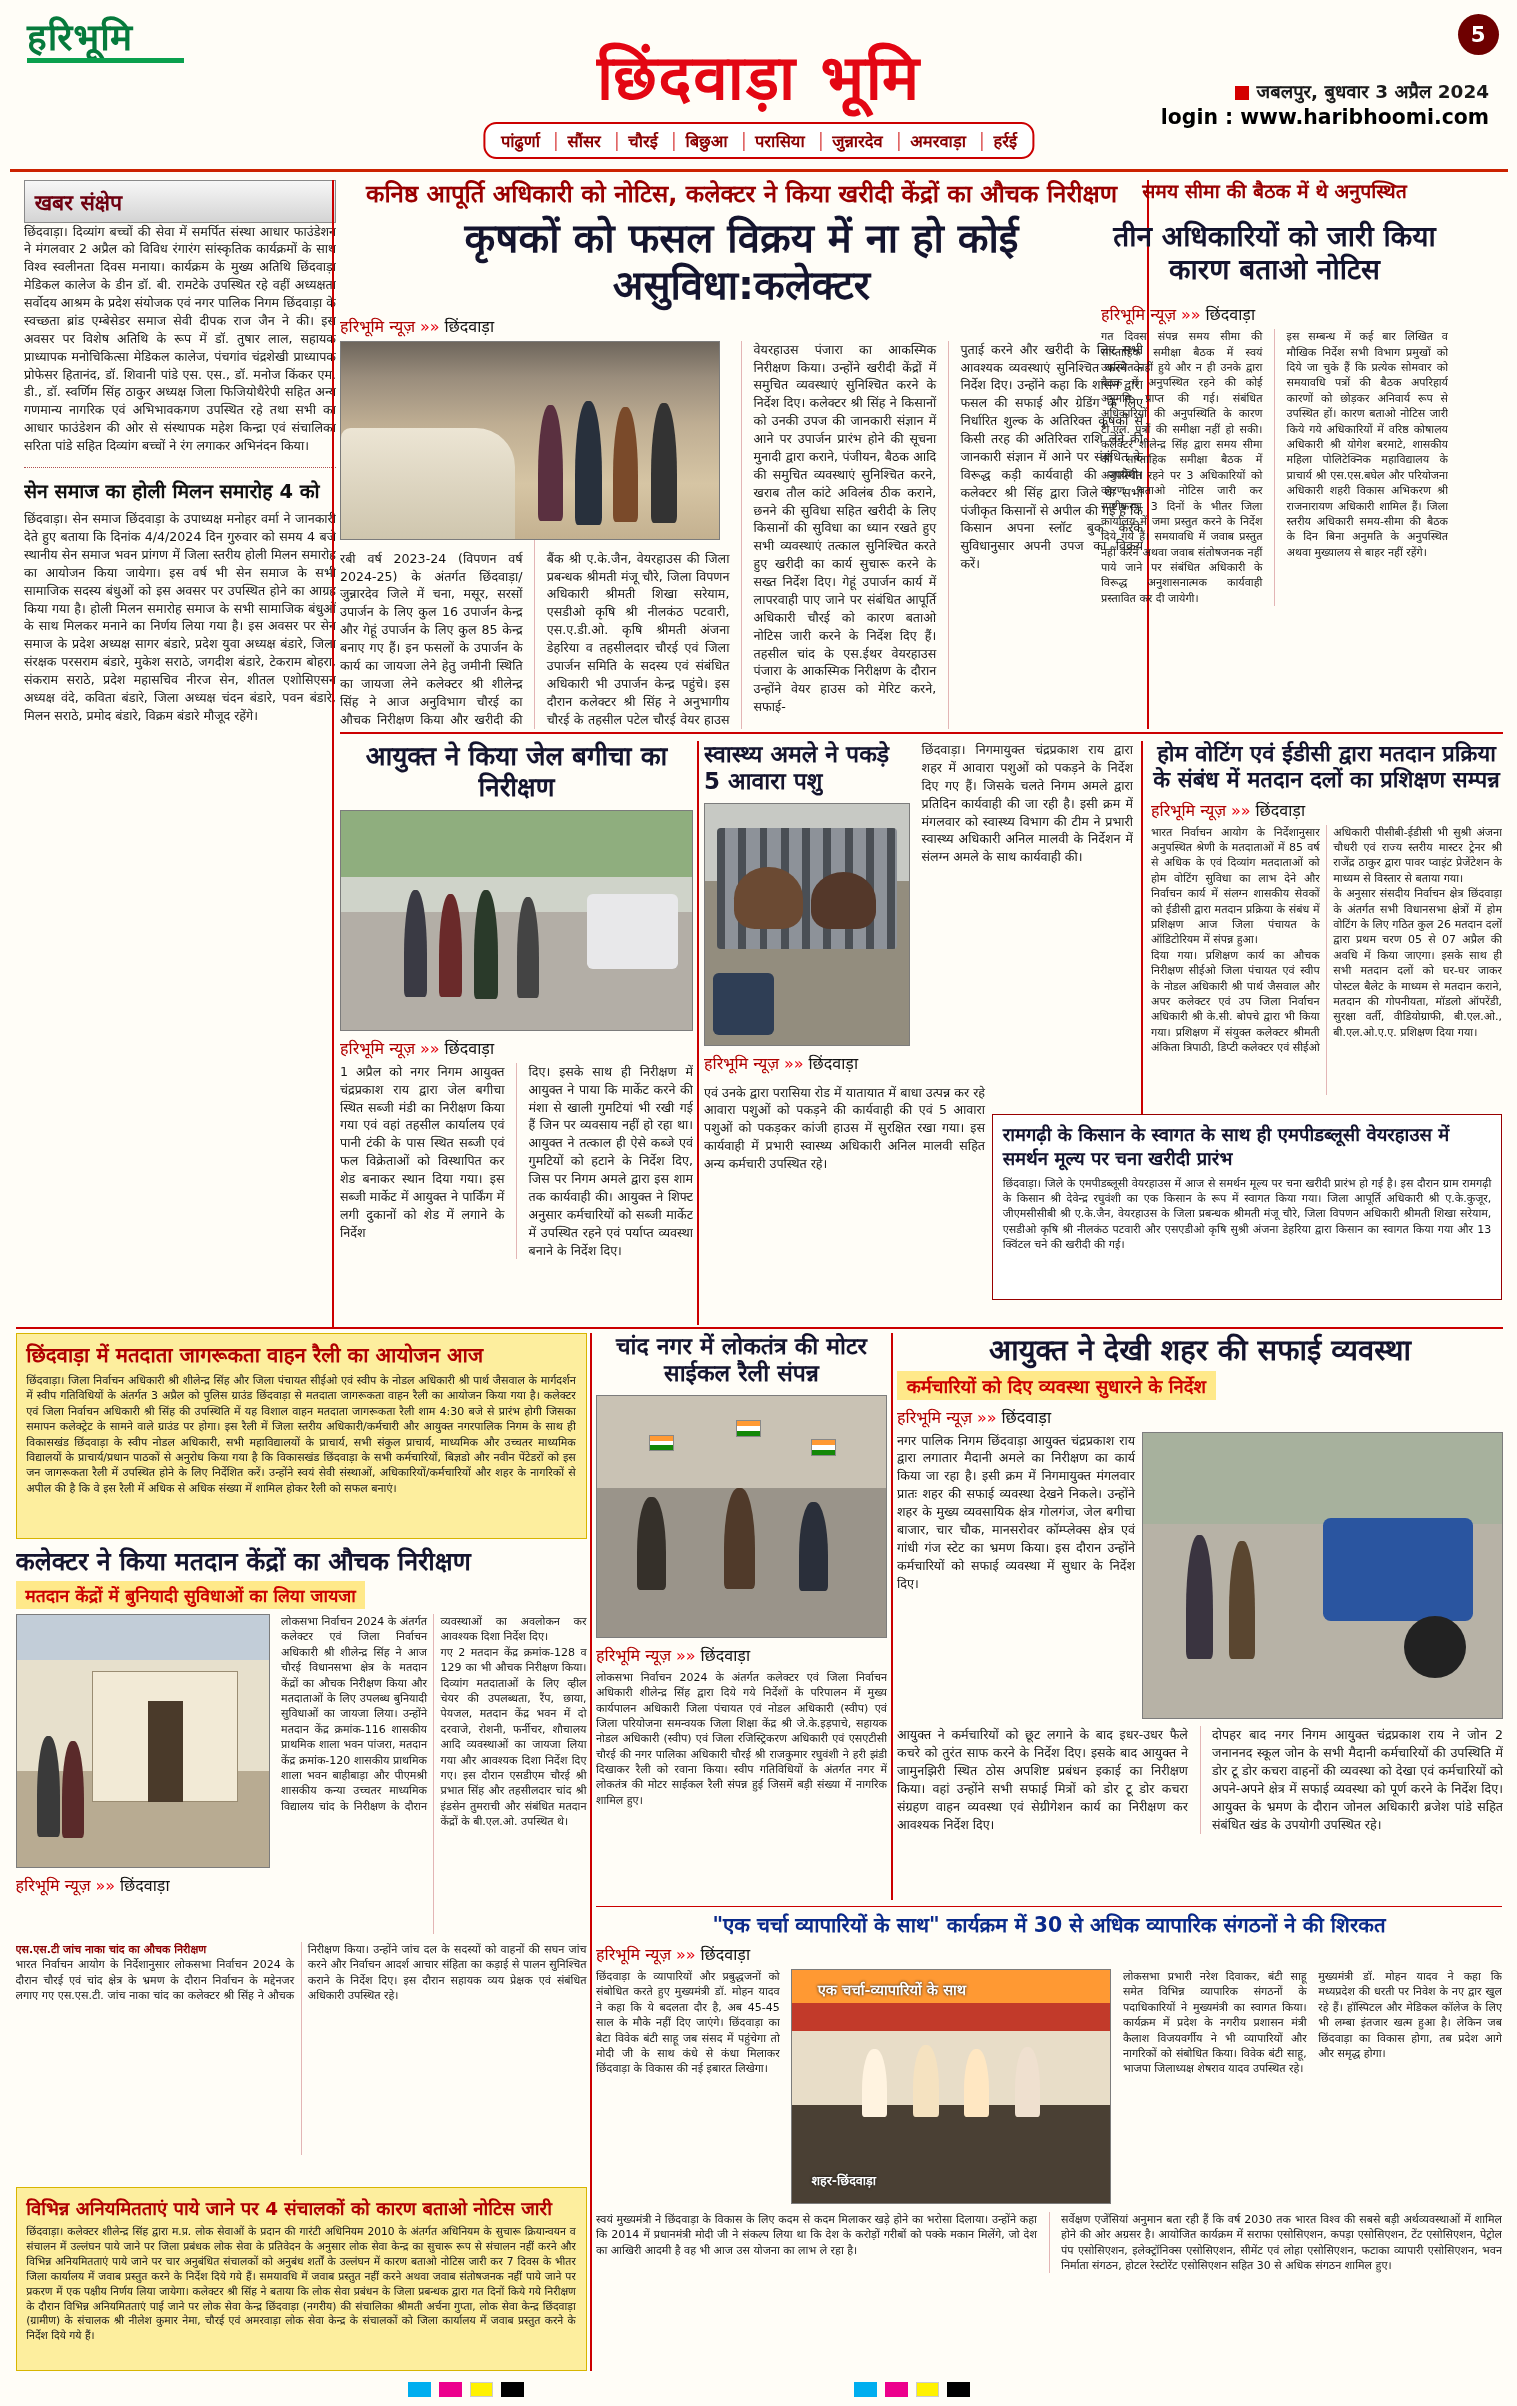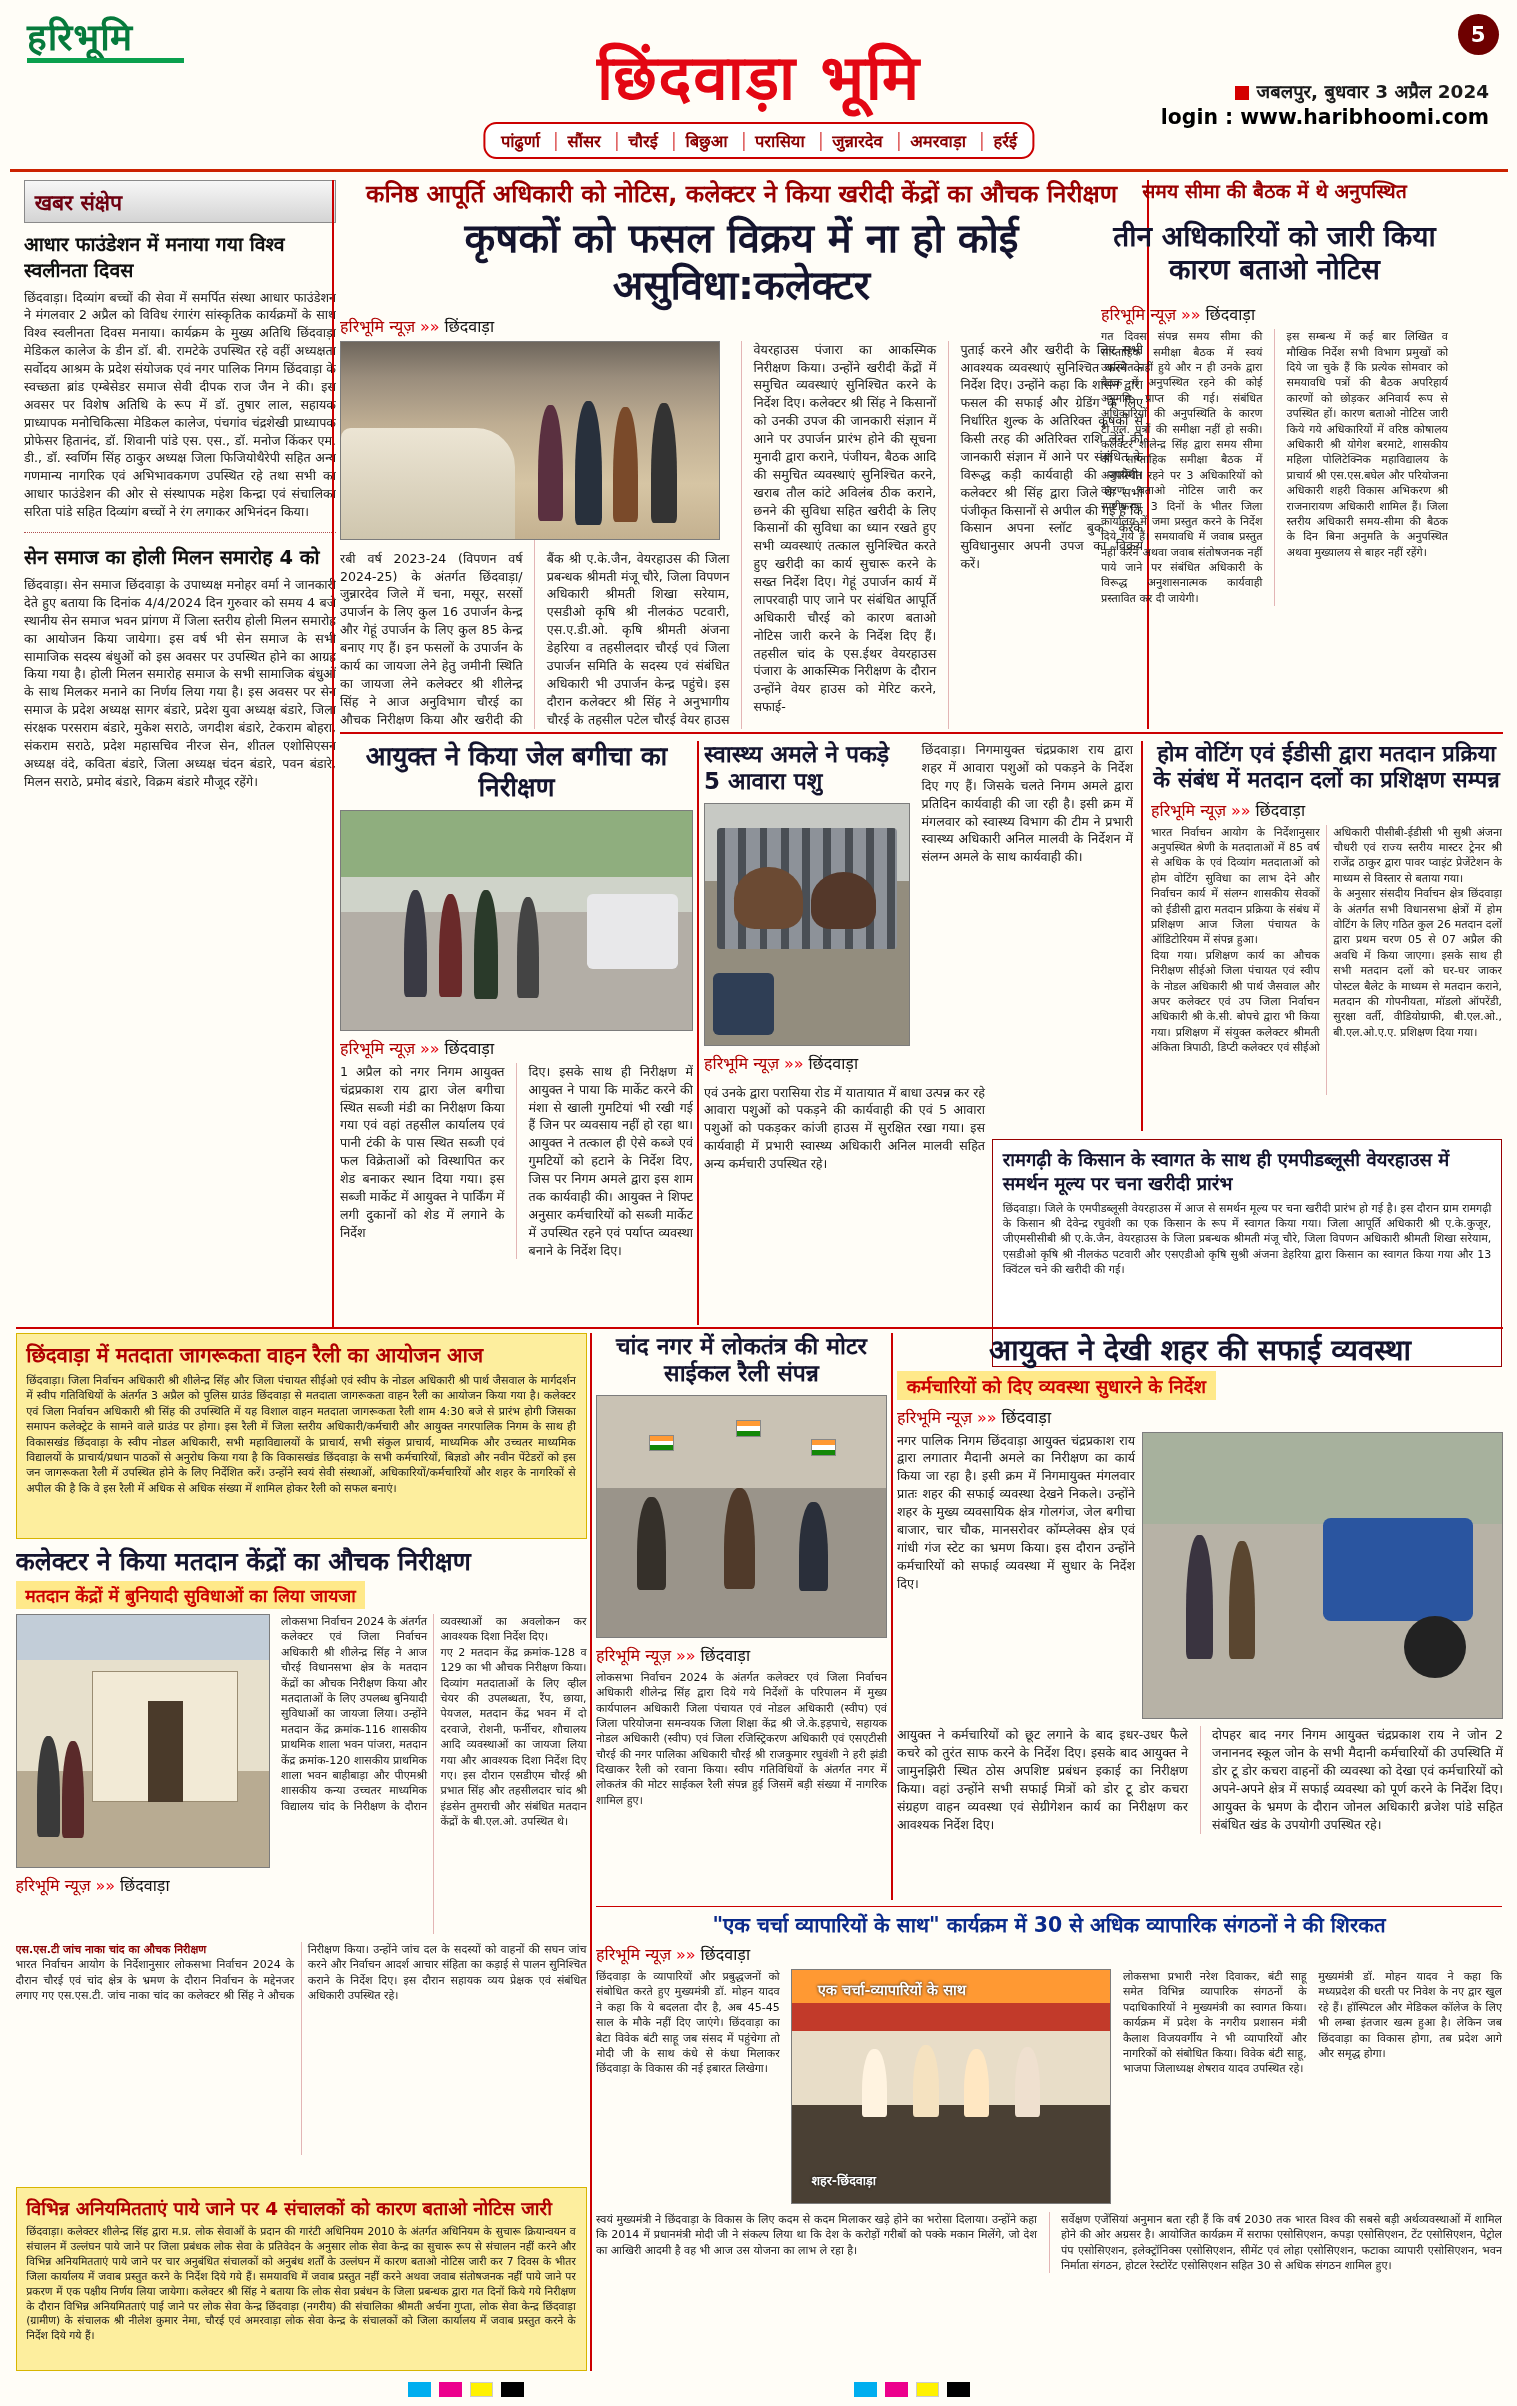--- a/index.html
+++ b/index.html
@@ -68,21 +68,20 @@
       <span class="item">परासिया</span>
       <span class="item">जुन्नारदेव</span>
       <span class="item">अमरवाड़ा</span>
       <span class="item">हर्रई</span>
     </nav>
     <div class="hdr-rule"></div>
   </header>
 
   <aside class="abs clip" style="left:24px;top:180px;width:312px;height:1374px">
     <div class="sb-head">खबर संक्षेप</div>
-    <div class="sb-title">आधार फाउंडेशन में मनाया गया विश्व स्वलीनता दिवस</div>
     <p class="bt">छिंदवाड़ा। दिव्यांग बच्चों की सेवा में समर्पित संस्था आधार फाउंडेशन ने मंगलवार 2 अप्रैल को विविध रंगारंग सांस्कृतिक कार्यक्रमों के साथ विश्व स्वलीनता दिवस मनाया। कार्यक्रम के मुख्य अतिथि छिंदवाड़ा मेडिकल कालेज के डीन डॉ. बी. रामटेके उपस्थित रहे वहीं अध्यक्षता सर्वोदय आश्रम के प्रदेश संयोजक एवं नगर पालिक निगम छिंदवाड़ा के स्वच्छता ब्रांड एम्बेसेडर समाज सेवी दीपक राज जैन ने की। इस अवसर पर विशेष अतिथि के रूप में डॉ. तुषार लाल, सहायक प्राध्यापक मनोचिकित्सा मेडिकल कालेज, पंचगांव चंद्रशेखी प्राध्यापक प्रोफेसर हितानंद, डॉ. शिवानी पांडे एस. एस., डॉ. मनोज किंकर एम. डी., डॉ. स्वर्णिम सिंह ठाकुर अध्यक्ष जिला फिजियोथैरेपी सहित अन्य गणमान्य नागरिक एवं अभिभावकगण उपस्थित रहे तथा सभी का आधार फाउंडेशन की ओर से संस्थापक महेश किन्द्रा एवं संचालिका सरिता पांडे सहित दिव्यांग बच्चों ने रंग लगाकर अभिनंदन किया।</p>
     <div class="sb-div"></div>
     <div class="sb-title">सेन समाज का होली मिलन समारोह 4 को</div>
     <p class="bt">छिंदवाड़ा। सेन समाज छिंदवाड़ा के उपाध्यक्ष मनोहर वर्मा ने जानकारी देते हुए बताया कि दिनांक 4/4/2024 दिन गुरुवार को समय 4 बजे स्थानीय सेन समाज भवन प्रांगण में जिला स्तरीय होली मिलन समारोह का आयोजन किया जायेगा। इस वर्ष भी सेन समाज के सभी सामाजिक सदस्य बंधुओं को इस अवसर पर उपस्थित होने का आग्रह किया गया है। होली मिलन समारोह समाज के सभी सामाजिक बंधुओं के साथ मिलकर मनाने का निर्णय लिया गया है। इस अवसर पर सेन समाज के प्रदेश अध्यक्ष सागर बंडारे, प्रदेश युवा अध्यक्ष बंडारे, जिला संरक्षक परसराम बंडारे, मुकेश सराठे, जगदीश बंडारे, टेकराम बोहरा, संकराम सराठे, प्रदेश महासचिव नीरज सेन, शीतल एशोसिएसन अध्यक्ष वंदे, कविता बंडारे, जिला अध्यक्ष चंदन बंडारे, पवन बंडारे, मिलन सराठे, प्रमोद बंडारे, विक्रम बंडारे मौजूद रहेंगे।</p>
   </aside>
   <div class="vrule" style="left:332px;top:180px;height:1147px"></div>
 
   <section class="abs clip" style="left:340px;top:180px;width:803px;height:549px">
     <div class="kicker">कनिष्ठ आपूर्ति अधिकारी को नोटिस, कलेक्टर ने किया खरीदी केंद्रों का औचक निरीक्षण</div>
     <h1 class="headline" style="font-size:40px;margin:5.8px 0 1.9px 0">कृषकों को फसल विक्रय में ना हो कोई असुविधा:कलेक्टर</h1>
@@ -155,21 +154,21 @@
   <section class="abs clip" style="left:1151px;top:741px;width:351px;height:390px">
     <h2 class="headline" style="font-size:22px">होम वोटिंग एवं ईडीसी द्वारा मतदान प्रक्रिया के संबंध में मतदान दलों का प्रशिक्षण सम्पन्न</h2>
     <div class="byline"><span class="b1">हरिभूमि न्यूज़</span><span class="arr">»»</span><span class="b2">छिंदवाड़ा</span></div>
     <div class="two-col" style="height:270px;overflow:hidden">
       <p class="bt-sm">भारत निर्वाचन आयोग के निर्देशानुसार अनुपस्थित श्रेणी के मतदाताओं में 85 वर्ष से अधिक के एवं दिव्यांग मतदाताओं को होम वोटिंग सुविधा का लाभ देने और निर्वाचन कार्य में संलग्न शासकीय सेवकों को ईडीसी द्वारा मतदान प्रक्रिया के संबंध में प्रशिक्षण आज जिला पंचायत के ऑडिटोरियम में संपन्न हुआ।</p>
       <p class="bt-sm">दिया गया। प्रशिक्षण कार्य का औचक निरीक्षण सीईओ जिला पंचायत एवं स्वीप के नोडल अधिकारी श्री पार्थ जैसवाल और अपर कलेक्टर एवं उप जिला निर्वाचन अधिकारी श्री के.सी. बोपचे द्वारा भी किया गया। प्रशिक्षण में संयुक्त कलेक्टर श्रीमती अंकिता त्रिपाठी, डिप्टी कलेक्टर एवं सीईओ अधिकारी पीसीबी-ईडीसी भी सुश्री अंजना चौधरी एवं राज्य स्तरीय मास्टर ट्रेनर श्री राजेंद्र ठाकुर द्वारा पावर प्वाइंट प्रेजेंटेशन के माध्यम से विस्तार से बताया गया।</p>
       <p class="bt-sm">के अनुसार संसदीय निर्वाचन क्षेत्र छिंदवाड़ा के अंतर्गत सभी विधानसभा क्षेत्रों में होम वोटिंग के लिए गठित कुल 26 मतदान दलों द्वारा प्रथम चरण 05 से 07 अप्रैल की अवधि में किया जाएगा। इसके साथ ही सभी मतदान दलों को घर-घर जाकर पोस्टल बैलेट के माध्यम से मतदान कराने, मतदान की गोपनीयता, मॉडलो ऑपरेंडी, सुरक्षा वर्ती, वीडियोग्राफी, बी.एल.ओ., बी.एल.ओ.ए.ए. प्रशिक्षण दिया गया।</p>
     </div>
   </section>
 
-  <section class="abs clip boxed" style="left:992px;top:1139px;width:510px;height:228px">
+  <section class="abs clip boxed" style="left:992px;top:1114px;width:510px;height:186px">
     <h3 style="font-size:18.4px;font-weight:bold;color:#14142e;line-height:1.3;margin-bottom:4.9px">रामगढ़ी के किसान के स्वागत के साथ ही एमपीडब्लूसी वेयरहाउस में समर्थन मूल्य पर चना खरीदी प्रारंभ</h3>
     <p class="bt-sm">छिंदवाड़ा। जिले के एमपीडब्लूसी वेयरहाउस में आज से समर्थन मूल्य पर चना खरीदी प्रारंभ हो गई है। इस दौरान ग्राम रामगढ़ी के किसान श्री देवेन्द्र रघुवंशी का एक किसान के रूप में स्वागत किया गया। जिला आपूर्ति अधिकारी श्री ए.के.कुजूर, जीएमसीसीबी श्री ए.के.जैन, वेयरहाउस के जिला प्रबन्धक श्रीमती मंजू चौरे, जिला विपणन अधिकारी श्रीमती शिखा सरेयाम, एसडीओ कृषि श्री नीलकंठ पटवारी और एसएडीओ कृषि सुश्री अंजना डेहरिया द्वारा किसान का स्वागत किया गया और 13 क्विंटल चने की खरीदी की गई।</p>
   </section>
 
   <div class="hrule" style="left:15.5px;top:1327px;width:1487px"></div>
 
   <section class="abs clip ybox" style="left:15.5px;top:1333px;width:571px;height:206px">
     <div class="yhead">छिंदवाड़ा में मतदाता जागरूकता वाहन रैली का आयोजन आज</div>
     <p class="bt-sm">छिंदवाड़ा। जिला निर्वाचन अधिकारी श्री शीलेन्द्र सिंह और जिला पंचायत सीईओ एवं स्वीप के नोडल अधिकारी श्री पार्थ जैसवाल के मार्गदर्शन में स्वीप गतिविधियों के अंतर्गत 3 अप्रैल को पुलिस ग्राउंड छिंदवाड़ा से मतदाता जागरूकता वाहन रैली का आयोजन किया गया है। कलेक्टर एवं जिला निर्वाचन अधिकारी श्री सिंह की उपस्थिति में यह विशाल वाहन मतदाता जागरूकता रैली शाम 4:30 बजे से प्रारंभ होगी जिसका समापन कलेक्ट्रेट के सामने वाले ग्राउंड पर होगा। इस रैली में जिला स्तरीय अधिकारी/कर्मचारी और आयुक्त नगरपालिक निगम के साथ ही विकासखंड छिंदवाड़ा के स्वीप नोडल अधिकारी, सभी महाविद्यालयों के प्राचार्य, सभी संकुल प्राचार्य, माध्यमिक और उच्चतर माध्यमिक विद्यालयों के प्राचार्य/प्रधान पाठकों से अनुरोध किया गया है कि विकासखंड छिंदवाड़ा के सभी कर्मचारियों, बिज्ञडो और नवीन पेंटेडरों को इस जन जागरूकता रैली में उपस्थित होने के लिए निर्देशित करें। उन्होंने स्वयं सेवी संस्थाओं, अधिकारियों/कर्मचारियों और शहर के नागरिकों से अपील की है कि वे इस रैली में अधिक से अधिक संख्या में शामिल होकर रैली को सफल बनाएं।</p>
   </section>

